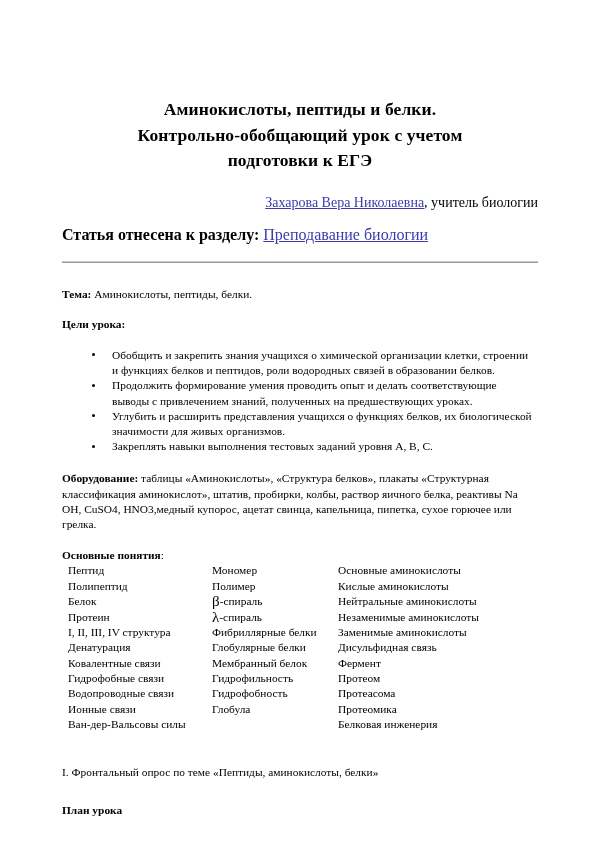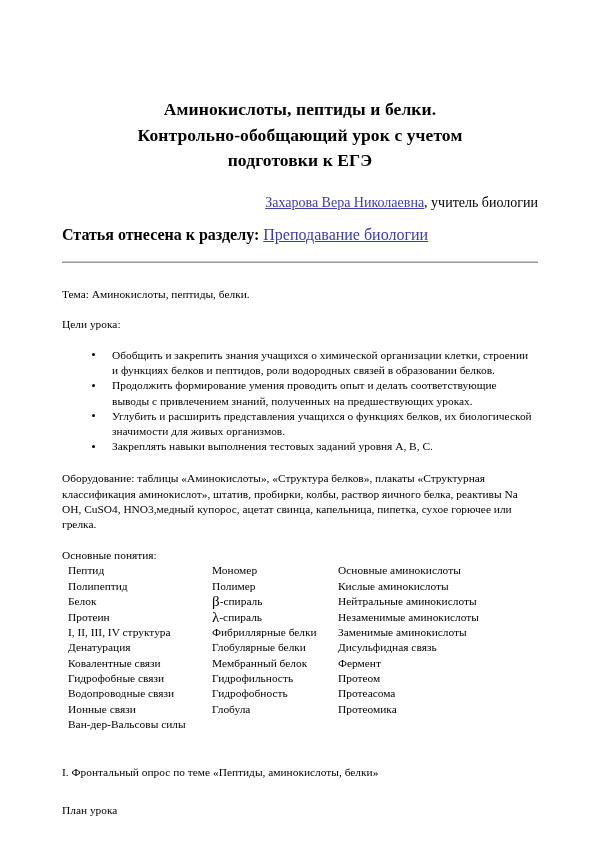--- a/index.html
+++ b/index.html
@@ -97,21 +97,21 @@
   }
 
   
   .para {
     margin: 0;
     font-size: 11.4px;
     line-height: 15.2px;
     text-align: left;
   }
   .para b, .lbl-b {
-    font-weight: normal;
+    font-weight: bold;
   }
   .sp-tema   { padding-top: 24px; }
   .sp-celi   { padding-top: 15px; }
   .sp-equip  { padding-top: 13px; }
   .sp-concepts { padding-top: 16px; }
   .sp-plan   { padding-top: 22px; }
   .sp-plan1  { padding-top: 16px; }
 
   
   ul.goals {
@@ -231,20 +231,21 @@
         <div>Основные аминокислоты</div>
         <div>Кислые аминокислоты</div>
         <div>Нейтральные аминокислоты</div>
         <div>Незаменимые аминокислоты</div>
         <div>Заменимые аминокислоты</div>
         <div>Дисульфидная связь</div>
         <div>Фермент</div>
         <div>Протеом</div>
         <div>Протеасома</div>
         <div>Протеомика</div>
+        <div>Белковая инженерия</div>
       </div>
     </div>
 
     <p class="para sp-plan1">I. Фронтальный опрос по теме «Пептиды, аминокислоты, белки»</p>
     <p class="para sp-plan"><span class="lbl-b">План урока</span></p>
 
   </div>
 </div>
 
 </body></html>

